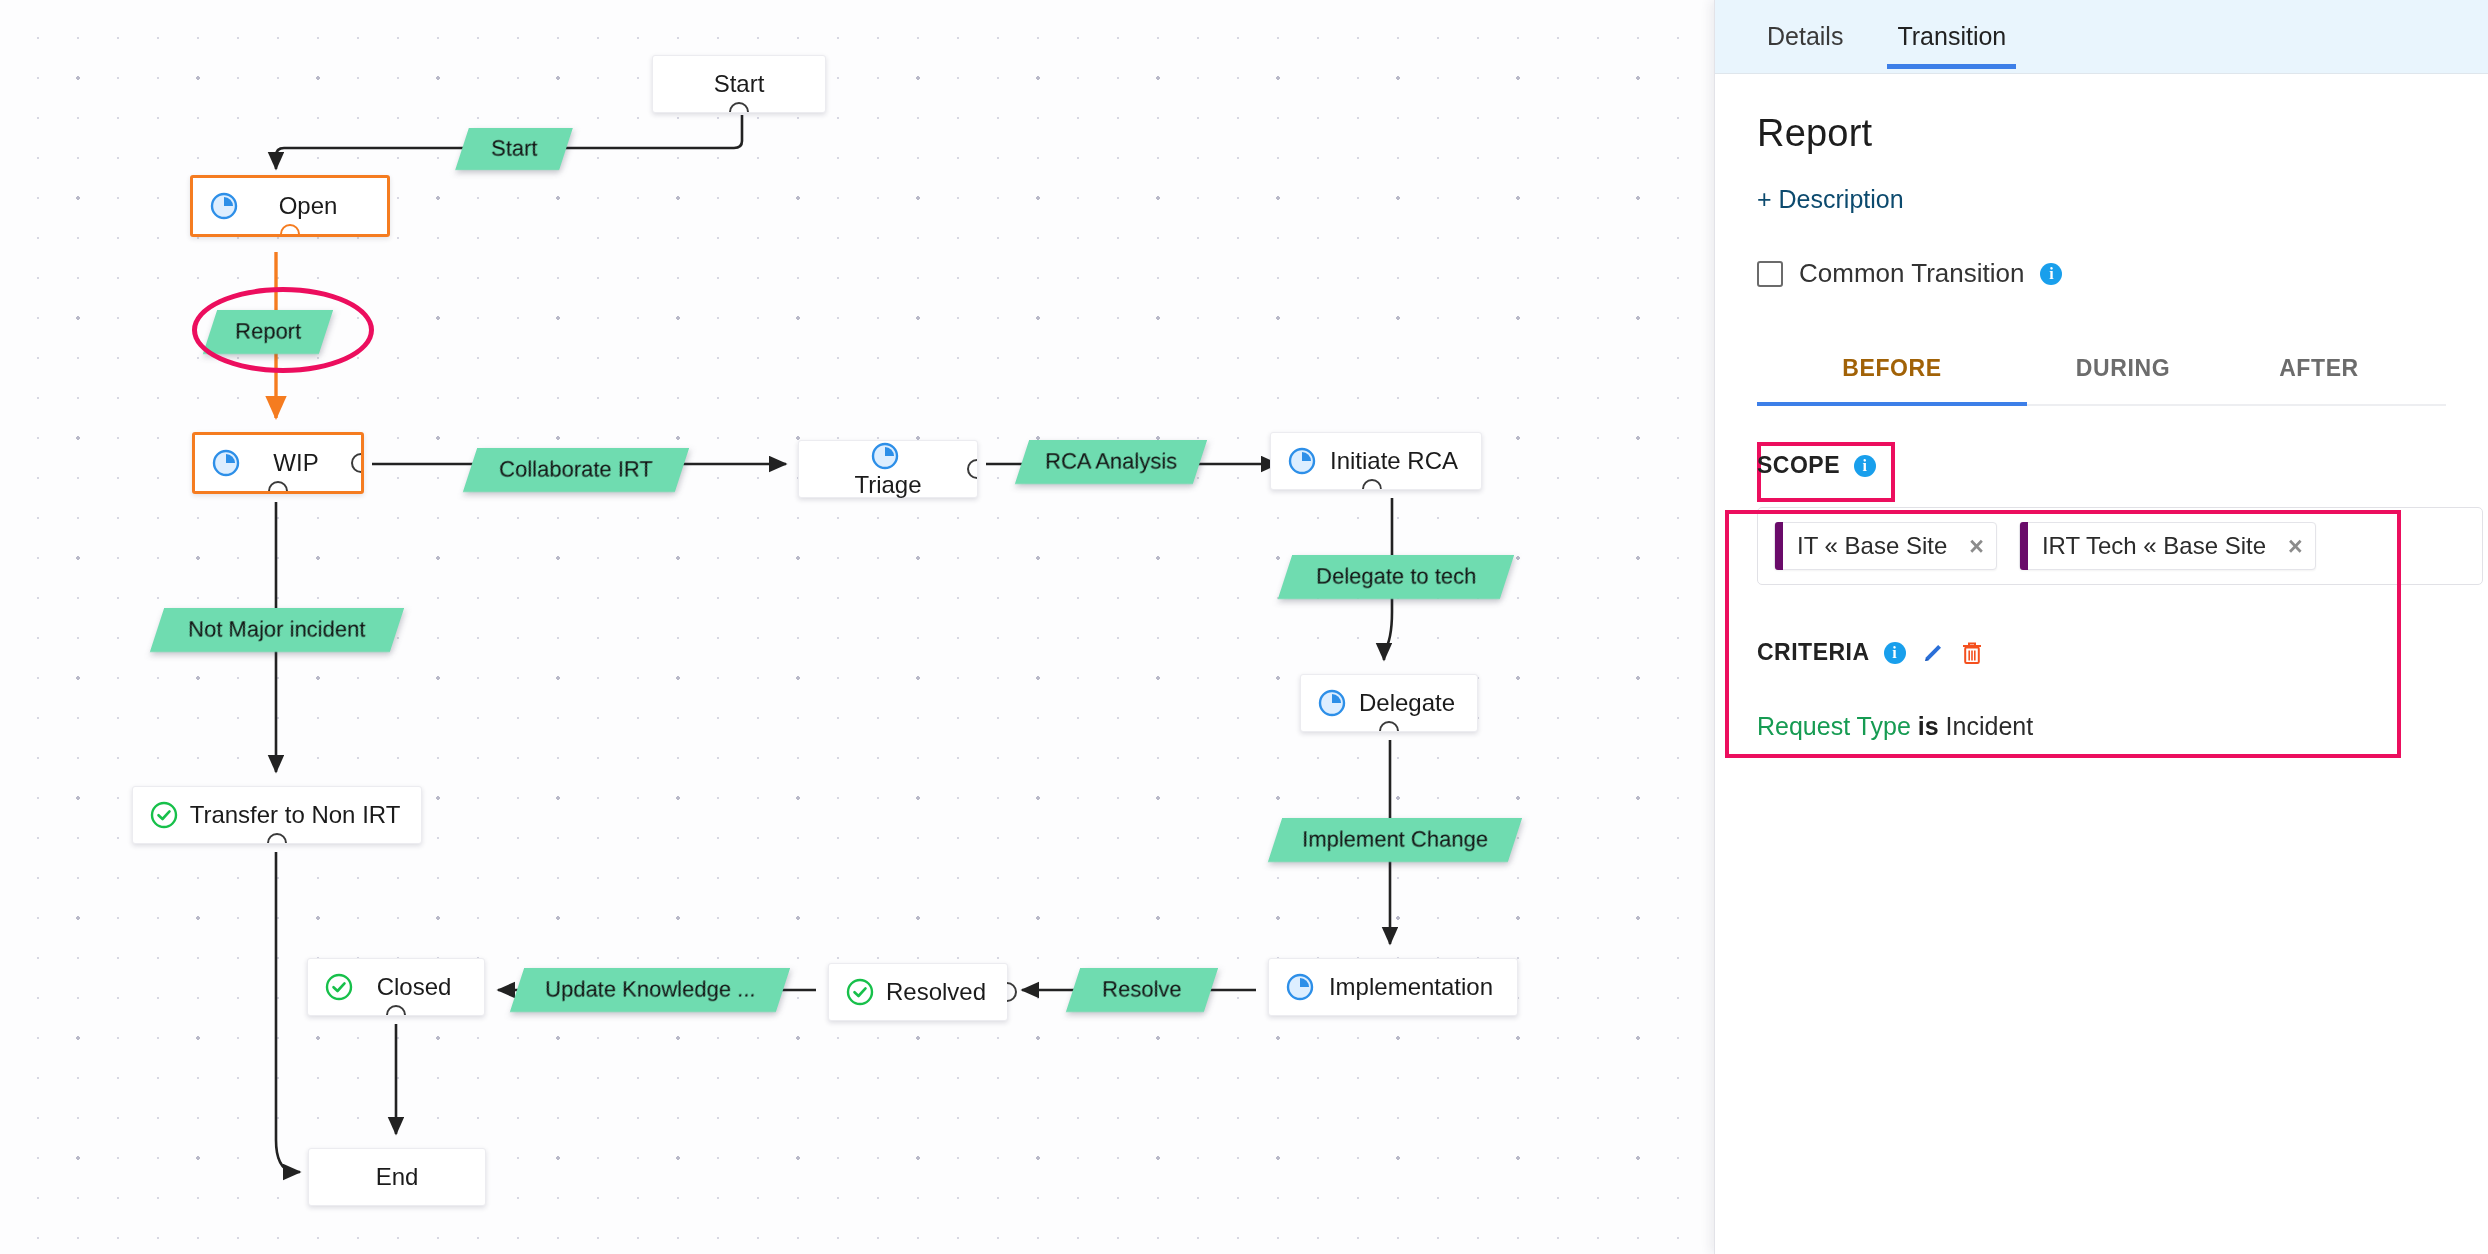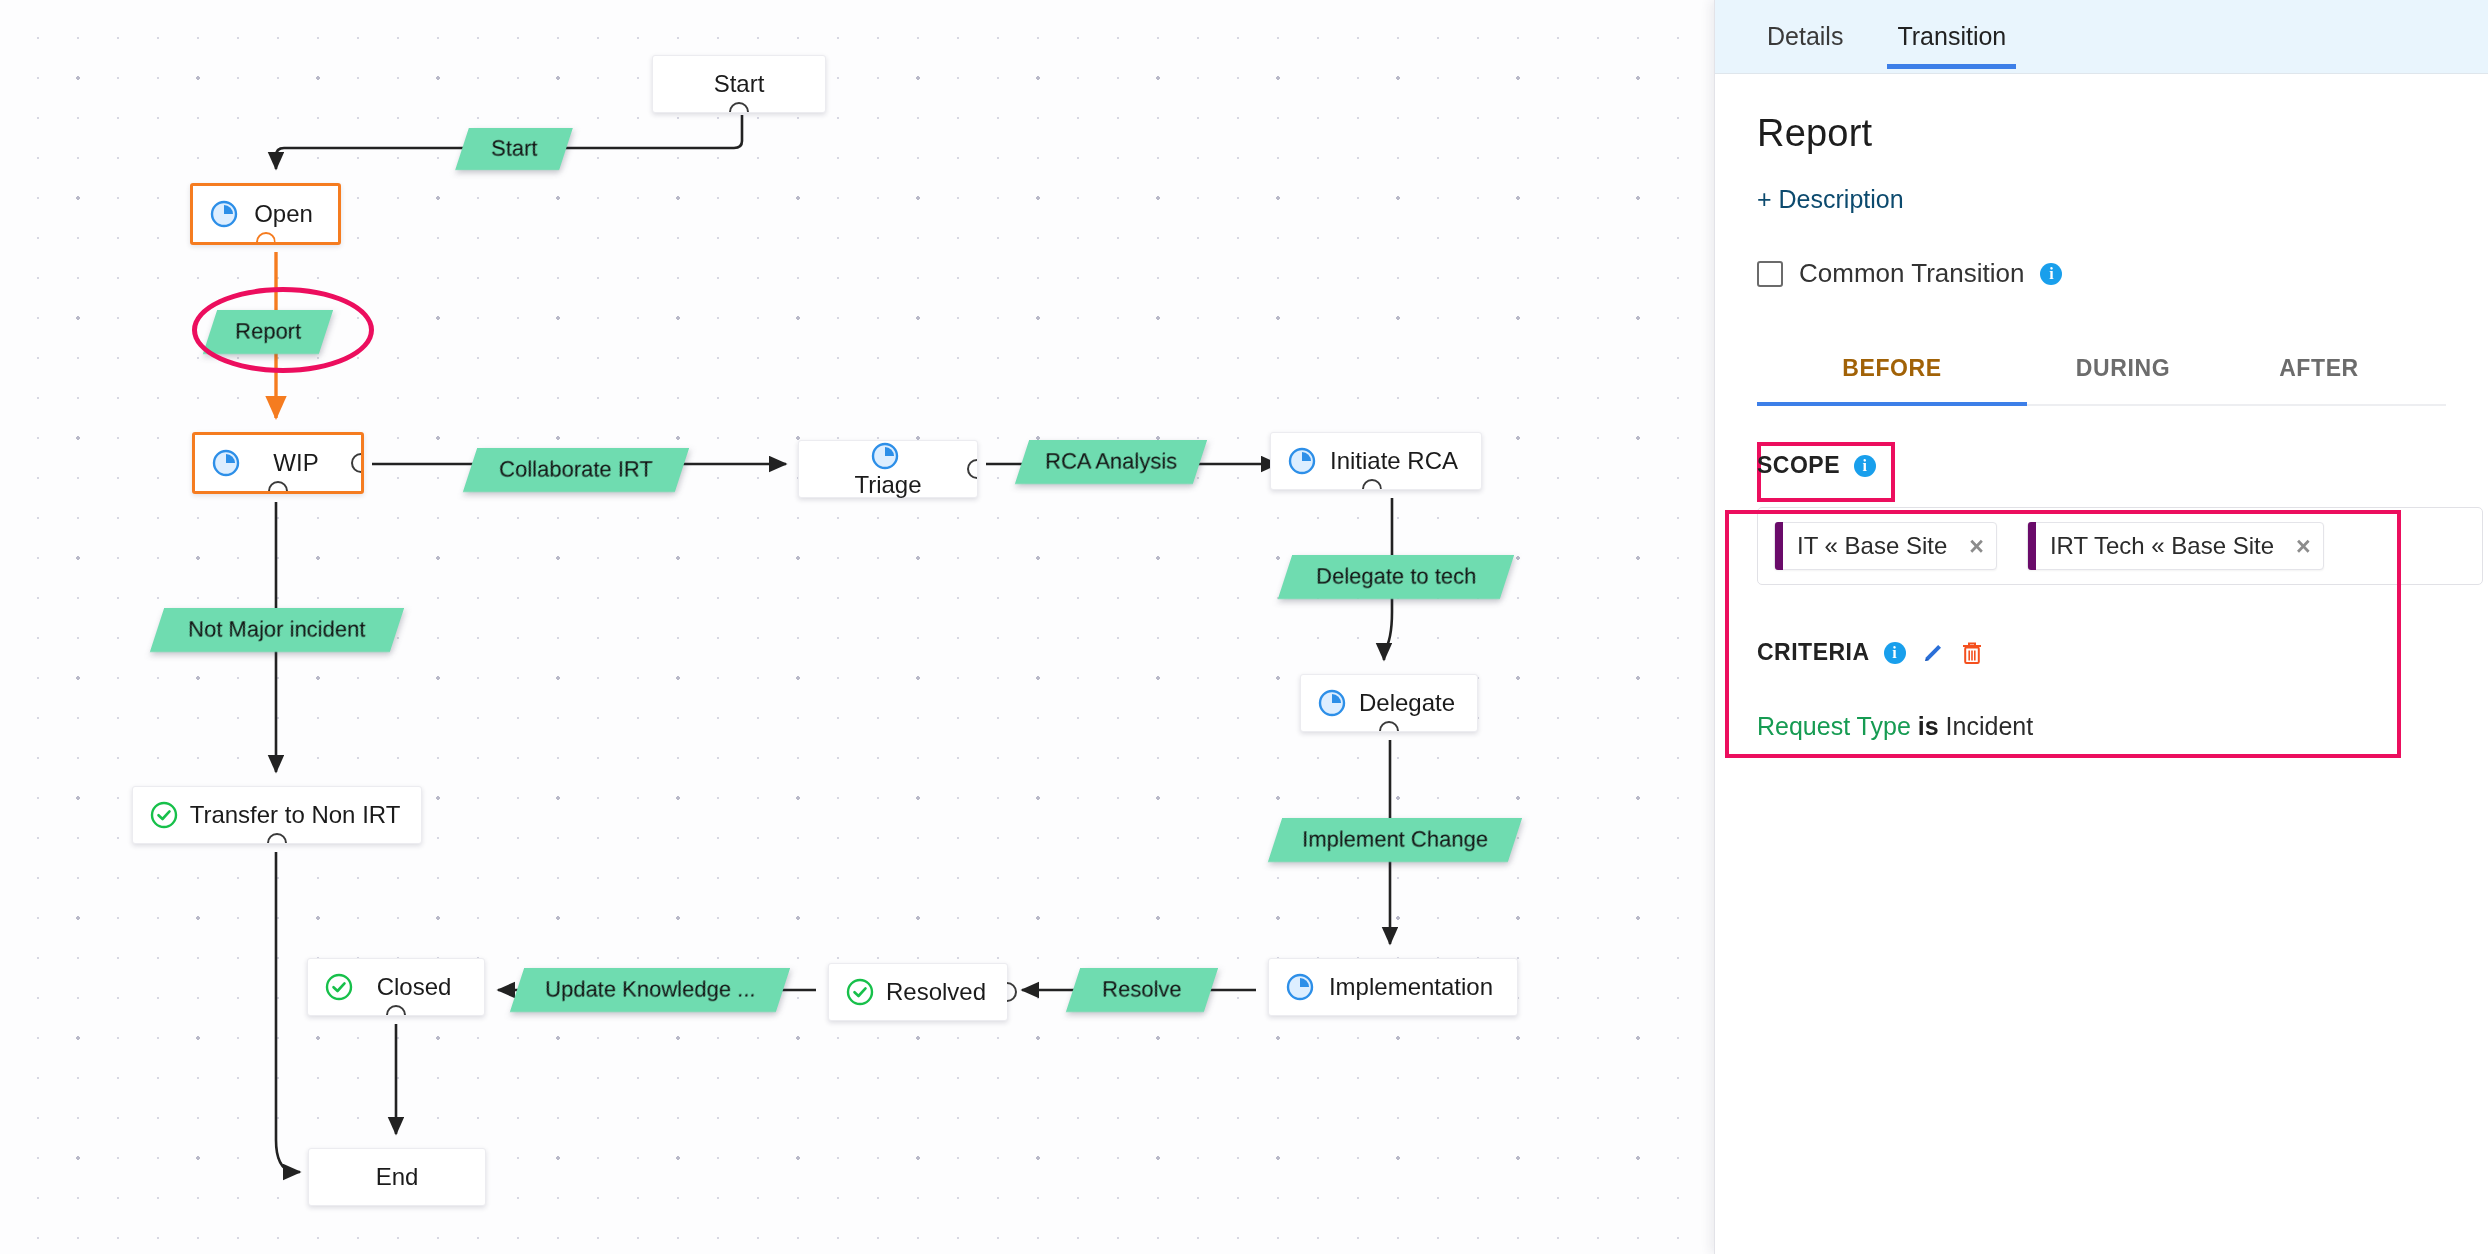--- a/index.html
+++ b/index.html
@@ -108,21 +108,21 @@
   .stab.sel { color: #a16207; }
   #stab-underline { position: absolute; left: 0; bottom: -2px; width: 270px; height: 4px; background:#3d7fe8; }
 
   
   #scopecard { margin-top: 46px; position: relative; }
   .sect-head { display:flex; align-items:center; gap: 14px; font-size: 23px;
                font-weight: 700; color: #222; letter-spacing: .5px; }
   .icon-btn { cursor: pointer; display: inline-flex; }
 
   #chipbox { margin-top: 28px; border: 1.5px solid #e1e1e6; border-radius: 5px;
-             background:#fff; padding: 14px 16px; display: flex; gap: 30px;
+             background:#fff; padding: 14px 16px; display: flex; gap: 22px;
              width: 726px; }
   .chip { display: flex; align-items: center; background:#fff; border: 1.5px solid #e4e4e9;
           border-radius: 4px; height: 48px; padding-right: 12px; box-shadow: 0 1px 2px rgba(0,0,0,.05); }
   .chip .bar { width: 8px; height: 48px; background: #6a0b6a; flex: none; border-radius: 3px 0 0 3px; }
   .chip .txt { font-size: 24px; color: #2b2b2b; padding: 0 22px 0 14px; white-space: nowrap; }
   .chip .x { font-size: 25px; color: #8c8c8c; cursor: pointer; font-weight: 700; }
 
   #criteria-head { margin-top: 54px; }
   #criteria-text { margin-top: 46px; font-size: 25px; color: #2b2b2b; }
   #criteria-text .field { color: #169b52; }
@@ -166,21 +166,21 @@
       <path d="M276,852 L276,1140 Q276,1168 292,1172 L300,1172" fill="none" stroke="#222" stroke-width="2.6" marker-end="url(#ar)"></path>
 
       <path d="M396,1024 L396,1134" fill="none" stroke="#222" stroke-width="2.6" marker-end="url(#ar)"></path>
     </svg>
 
     <div class="node plain" style="left:652px;top:55px;width:174px;height:58px;">
       <span class="ntext">Start</span>
       <span class="handle hb" style="left:50%;bottom:-10px;margin-left:-10px;"></span>
     </div>
 
-    <div class="node active" style="left:190px;top:183px;width:151px;height:62px;">
+    <div class="node active" style="left:190px;top:175px;width:200px;height:62px;">
       <span class="nicon">
         <svg viewBox="0 0 30 30">
             <circle cx="15" cy="15" r="12" fill="#ddeeff" stroke="#2d8fe8" stroke-width="2.4"></circle>
             <path d="M15 6 A9 9 0 0 1 24 15 L15 15 Z" fill="#2d8fe8"></path>
           </svg>
       </span>
       <span class="ntext">Open</span>
       <span class="handle hb orange" style="left:50%;bottom:-10px;margin-left:-10px;"></span>
     </div>
 

